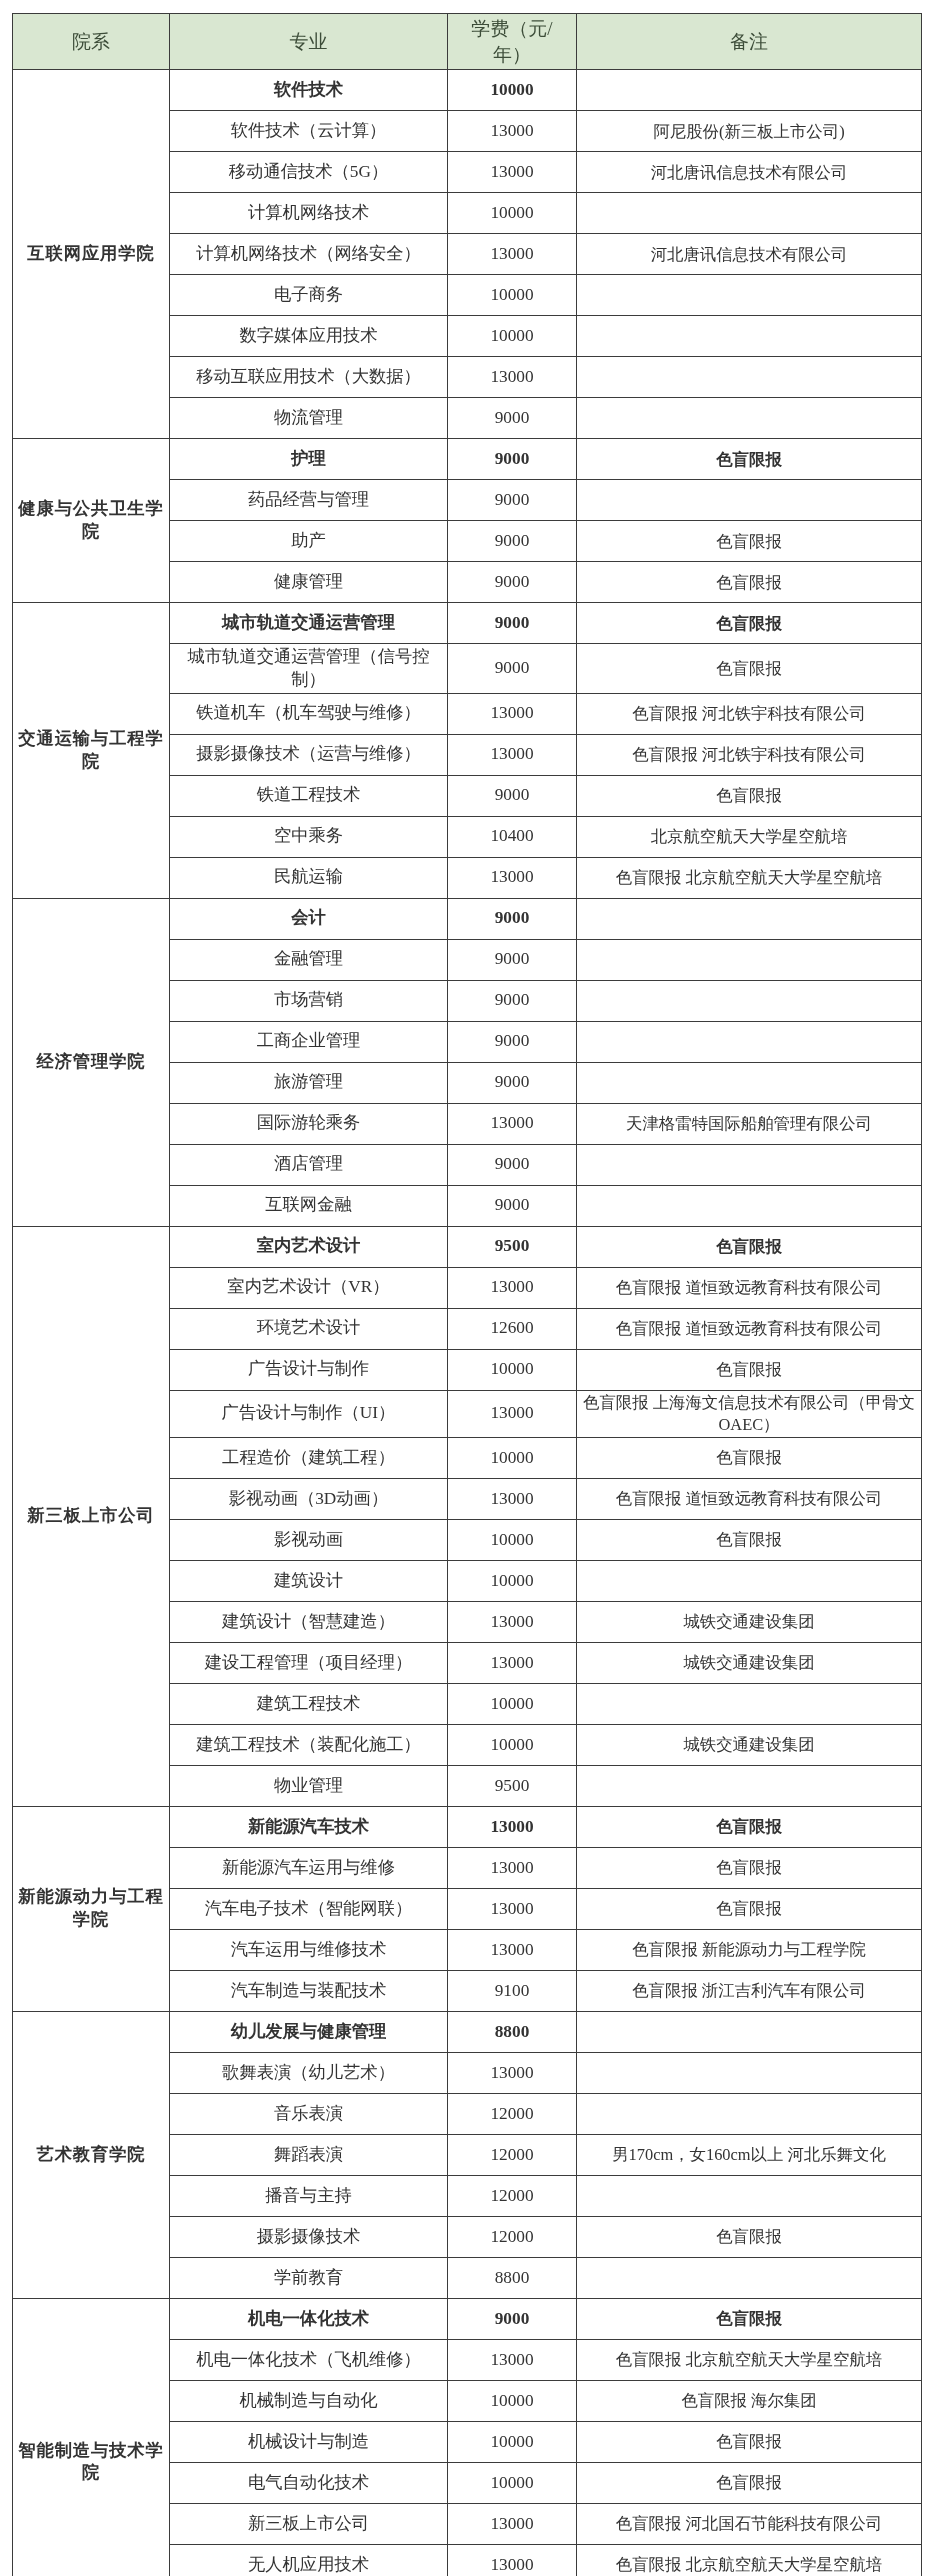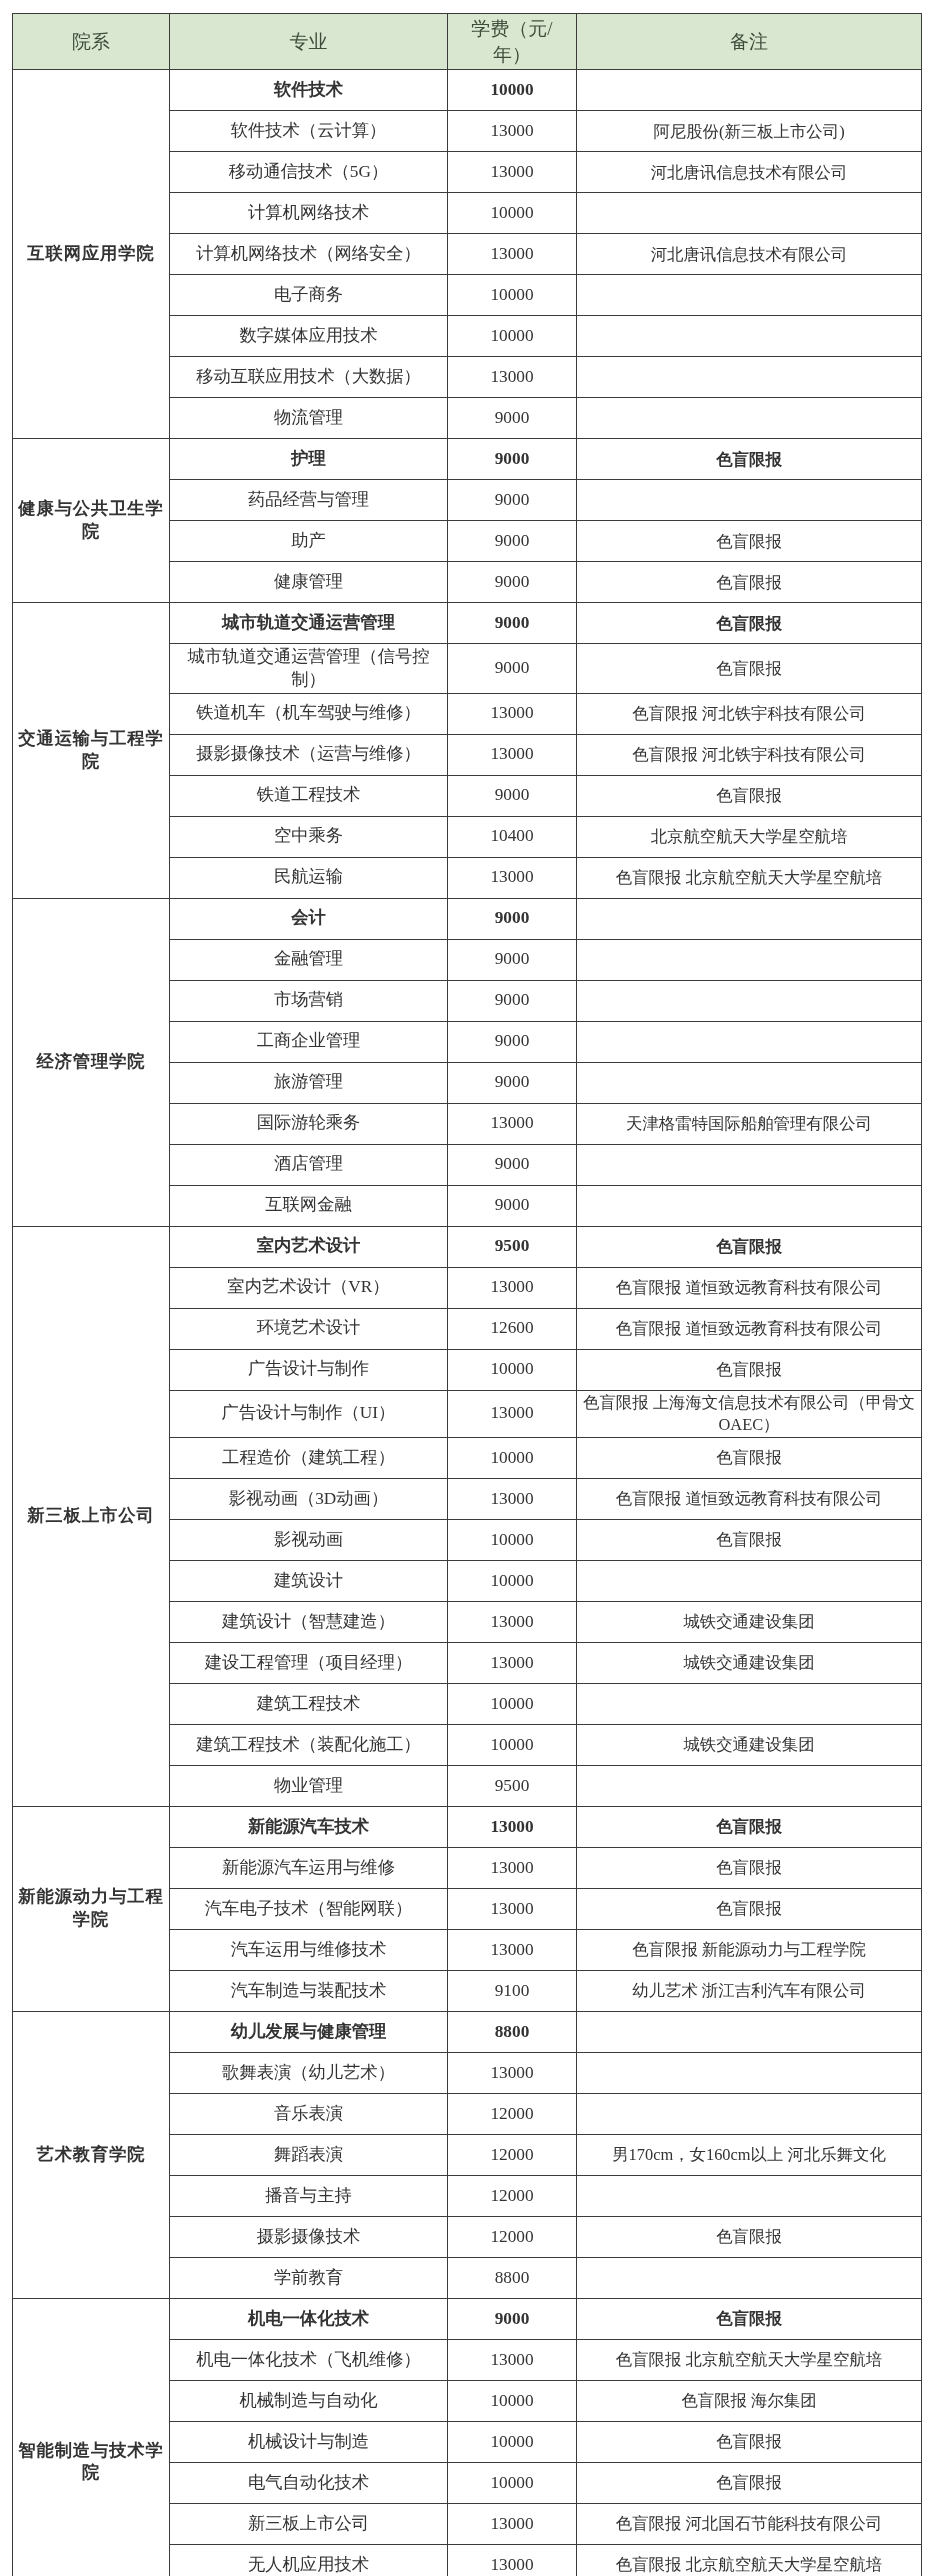--- a/index.html
+++ b/index.html
@@ -286,21 +286,21 @@
           <td class="note">色盲限报</td>
         </tr>
         <tr>
           <td class="major">汽车运用与维修技术</td>
           <td class="fee">13000</td>
           <td class="note">色盲限报 新能源动力与工程学院</td>
         </tr>
         <tr>
           <td class="major">汽车制造与装配技术</td>
           <td class="fee">9100</td>
-          <td class="note">幼儿艺术 浙江吉利汽车有限公司</td>
+          <td class="note">色盲限报 浙江吉利汽车有限公司</td>
         </tr>
       </tbody>
       <tbody>
         <tr>
           <td rowspan="7" class="college">艺术教育学院</td>
           <td class="major">幼儿发展与健康管理</td>
           <td class="fee">8800</td>
           <td class="note"></td>
         </tr>
         <tr>

